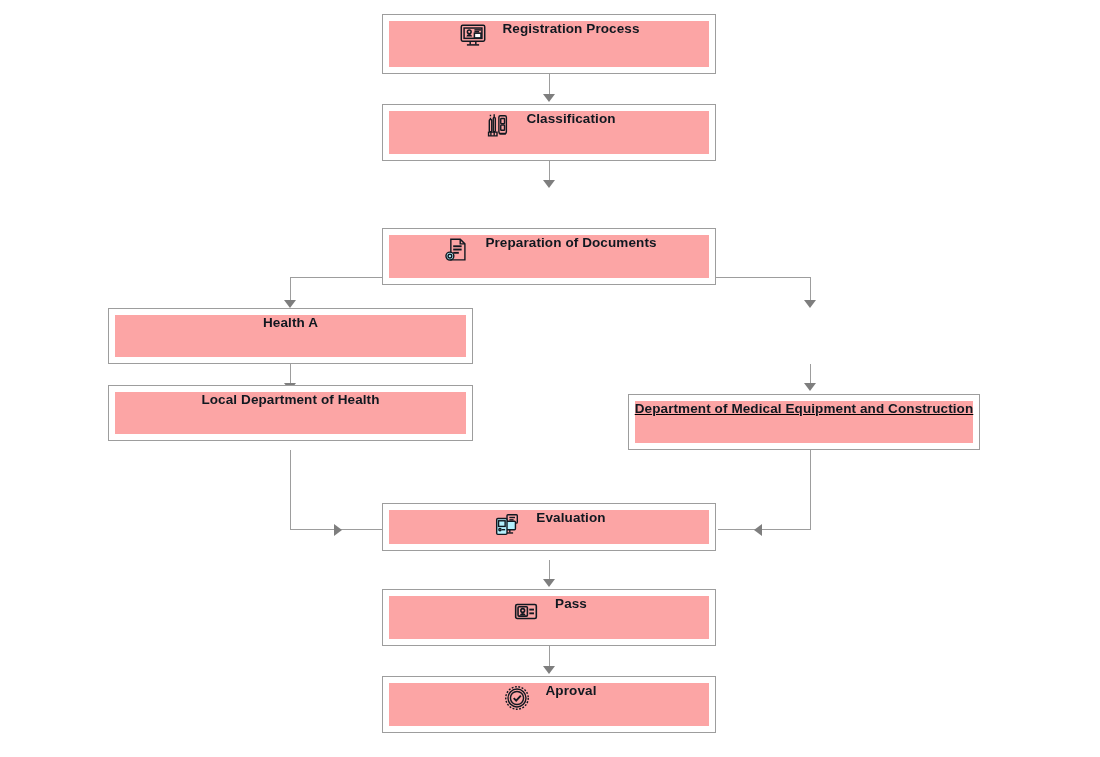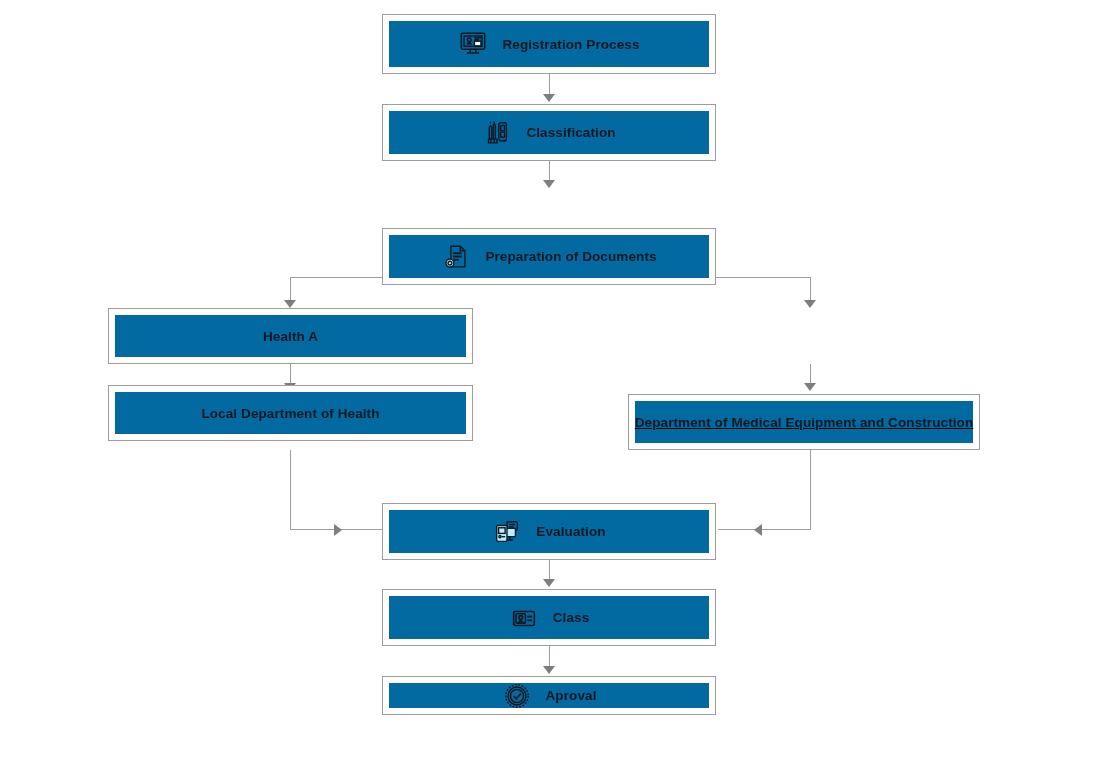--- a/index.html
+++ b/index.html
@@ -18,23 +18,23 @@
     background:#ffffff;
     border:1.4px solid #9d9d9d;
     display:flex;
     align-items:center;
     justify-content:center;
   }
   .node-inner{
     box-sizing:border-box;
     width:calc(100% - 12px);
     height:calc(100% - 12px);
-    background:#0369a1;
+    background:#fca5a5;
     display:flex;
-    align-items:center;
+    align-items:flex-start;
     justify-content:center;
     gap:14px;
   }
   .node-inner.centered{justify-content:center;}
   .node-inner.iconrow{justify-content:center;}
   .label{
     color:#101820;
     font-size:13.5px;
     font-weight:600;
     letter-spacing:.1px;
@@ -182,21 +182,21 @@
       <span class="label">Local Department of Health</span>
     </div>
   </div>
 
   <div class="node" style="left:628px;top:394px;width:352px;height:56px;text-decoration:underline;">
     <div class="node-inner centered">
       <span class="label">Department of Medical Equipment and Construction</span>
     </div>
   </div>
 
-  <div class="node" style="left:382px;top:503px;width:334px;height:57px;">
+  <div class="node" style="left:382px;top:503px;width:334px;height:48px;">
     <div class="node-inner iconrow">
       <span class="icon">
         <svg viewBox="0 0 32 32" fill="none" stroke="#111820" stroke-width="1.5">
           <rect x="16" y="5" width="11" height="9" rx="1"></rect>
           <line x1="18.5" y1="8" x2="24.5" y2="8"></line>
           <line x1="18.5" y1="10.5" x2="23" y2="10.5"></line>
           <rect x="13" y="12" width="12" height="9" rx="1" fill="#b4f0fd"></rect>
           <line x1="19" y1="21" x2="19" y2="24"></line>
           <line x1="16" y1="24.5" x2="22.5" y2="24.5"></line>
           <rect x="5" y="9" width="11" height="17" rx="1.2" fill="#b4f0fd"></rect>
@@ -214,25 +214,25 @@
       <span class="icon">
         <svg viewBox="0 0 32 32" fill="none" stroke="#111820" stroke-width="1.7">
           <rect x="5" y="9" width="22" height="15" rx="1.6"></rect>
           <rect x="7.5" y="11.5" width="10" height="10" rx="1"></rect>
           <circle cx="12.5" cy="15.5" r="2"></circle>
           <path d="M9.5 20.5c.5-1.7 1.6-2.5 3-2.5s2.5.8 3 2.5z" fill="#111820" stroke="none"></path>
           <line x1="19.5" y1="14.5" x2="24.5" y2="14.5" stroke-width="2"></line>
           <line x1="19.5" y1="18.5" x2="24.5" y2="18.5" stroke-width="2"></line>
         </svg>
       </span>
-      <span class="label">Class</span>
-    </div>
-  </div>
-
-  <div class="node" style="left:382px;top:676px;width:334px;height:39px;">
+      <span class="label">Pass</span>
+    </div>
+  </div>
+
+  <div class="node" style="left:382px;top:676px;width:334px;height:57px;">
     <div class="node-inner iconrow">
       <span class="icon">
         <svg viewBox="0 0 32 32" fill="none" stroke="#111820" stroke-width="1.5">
           <circle cx="16" cy="16" r="12" stroke-dasharray="2 1.6"></circle>
           <circle cx="16" cy="16" r="9.6"></circle>
           <circle cx="16" cy="16" r="7"></circle>
           <path d="M12.5 16.2l2.6 2.6 5-5.4" stroke-width="2"></path>
         </svg>
       </span>
       <span class="label">Aproval</span>

